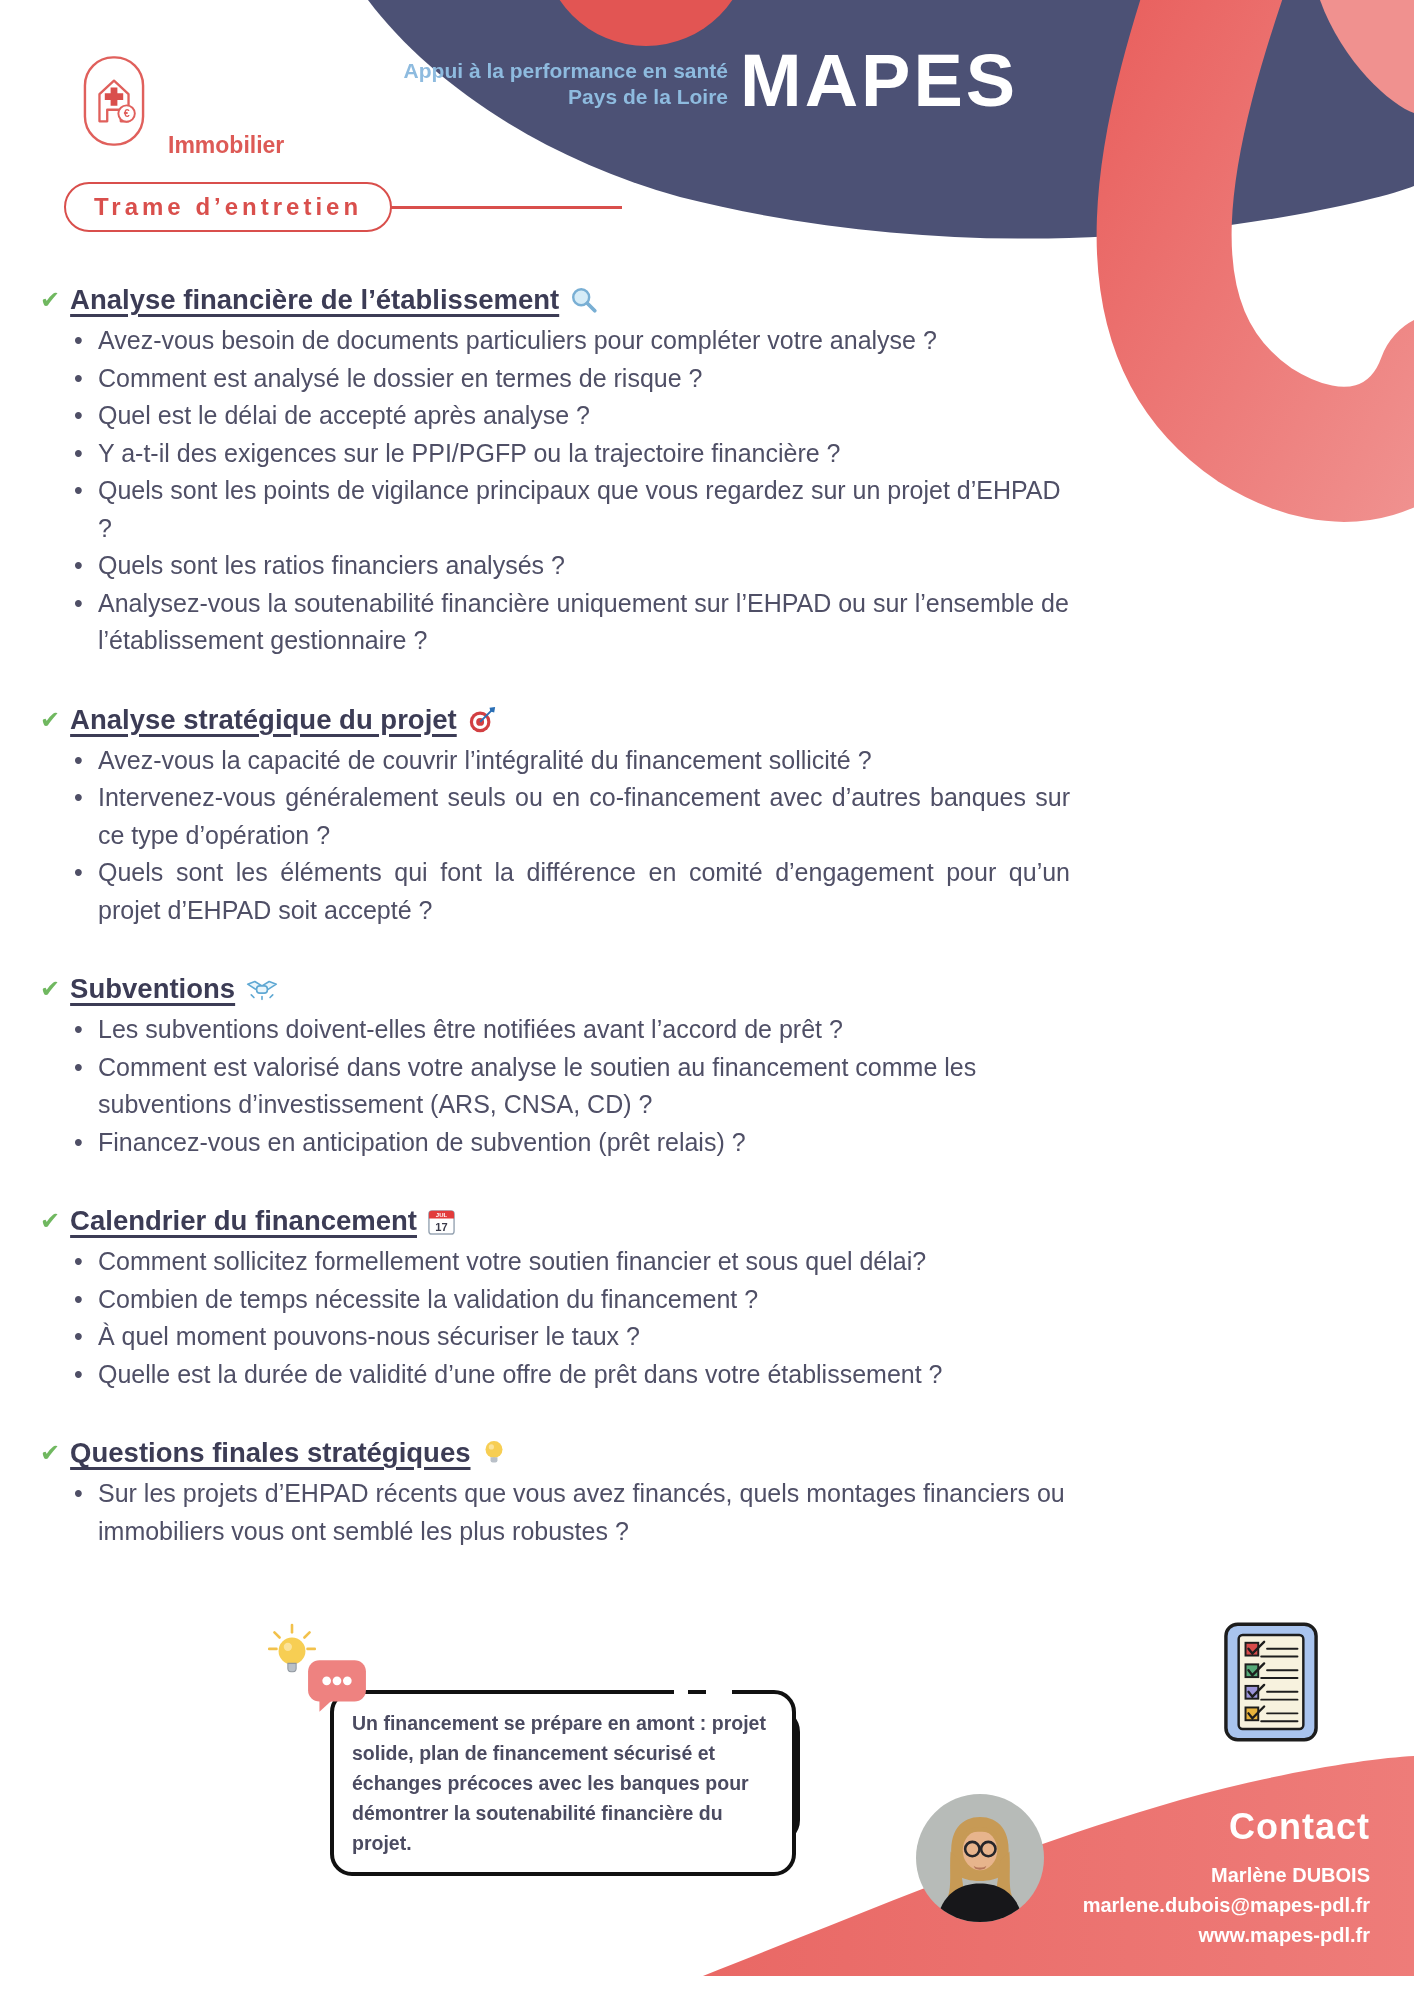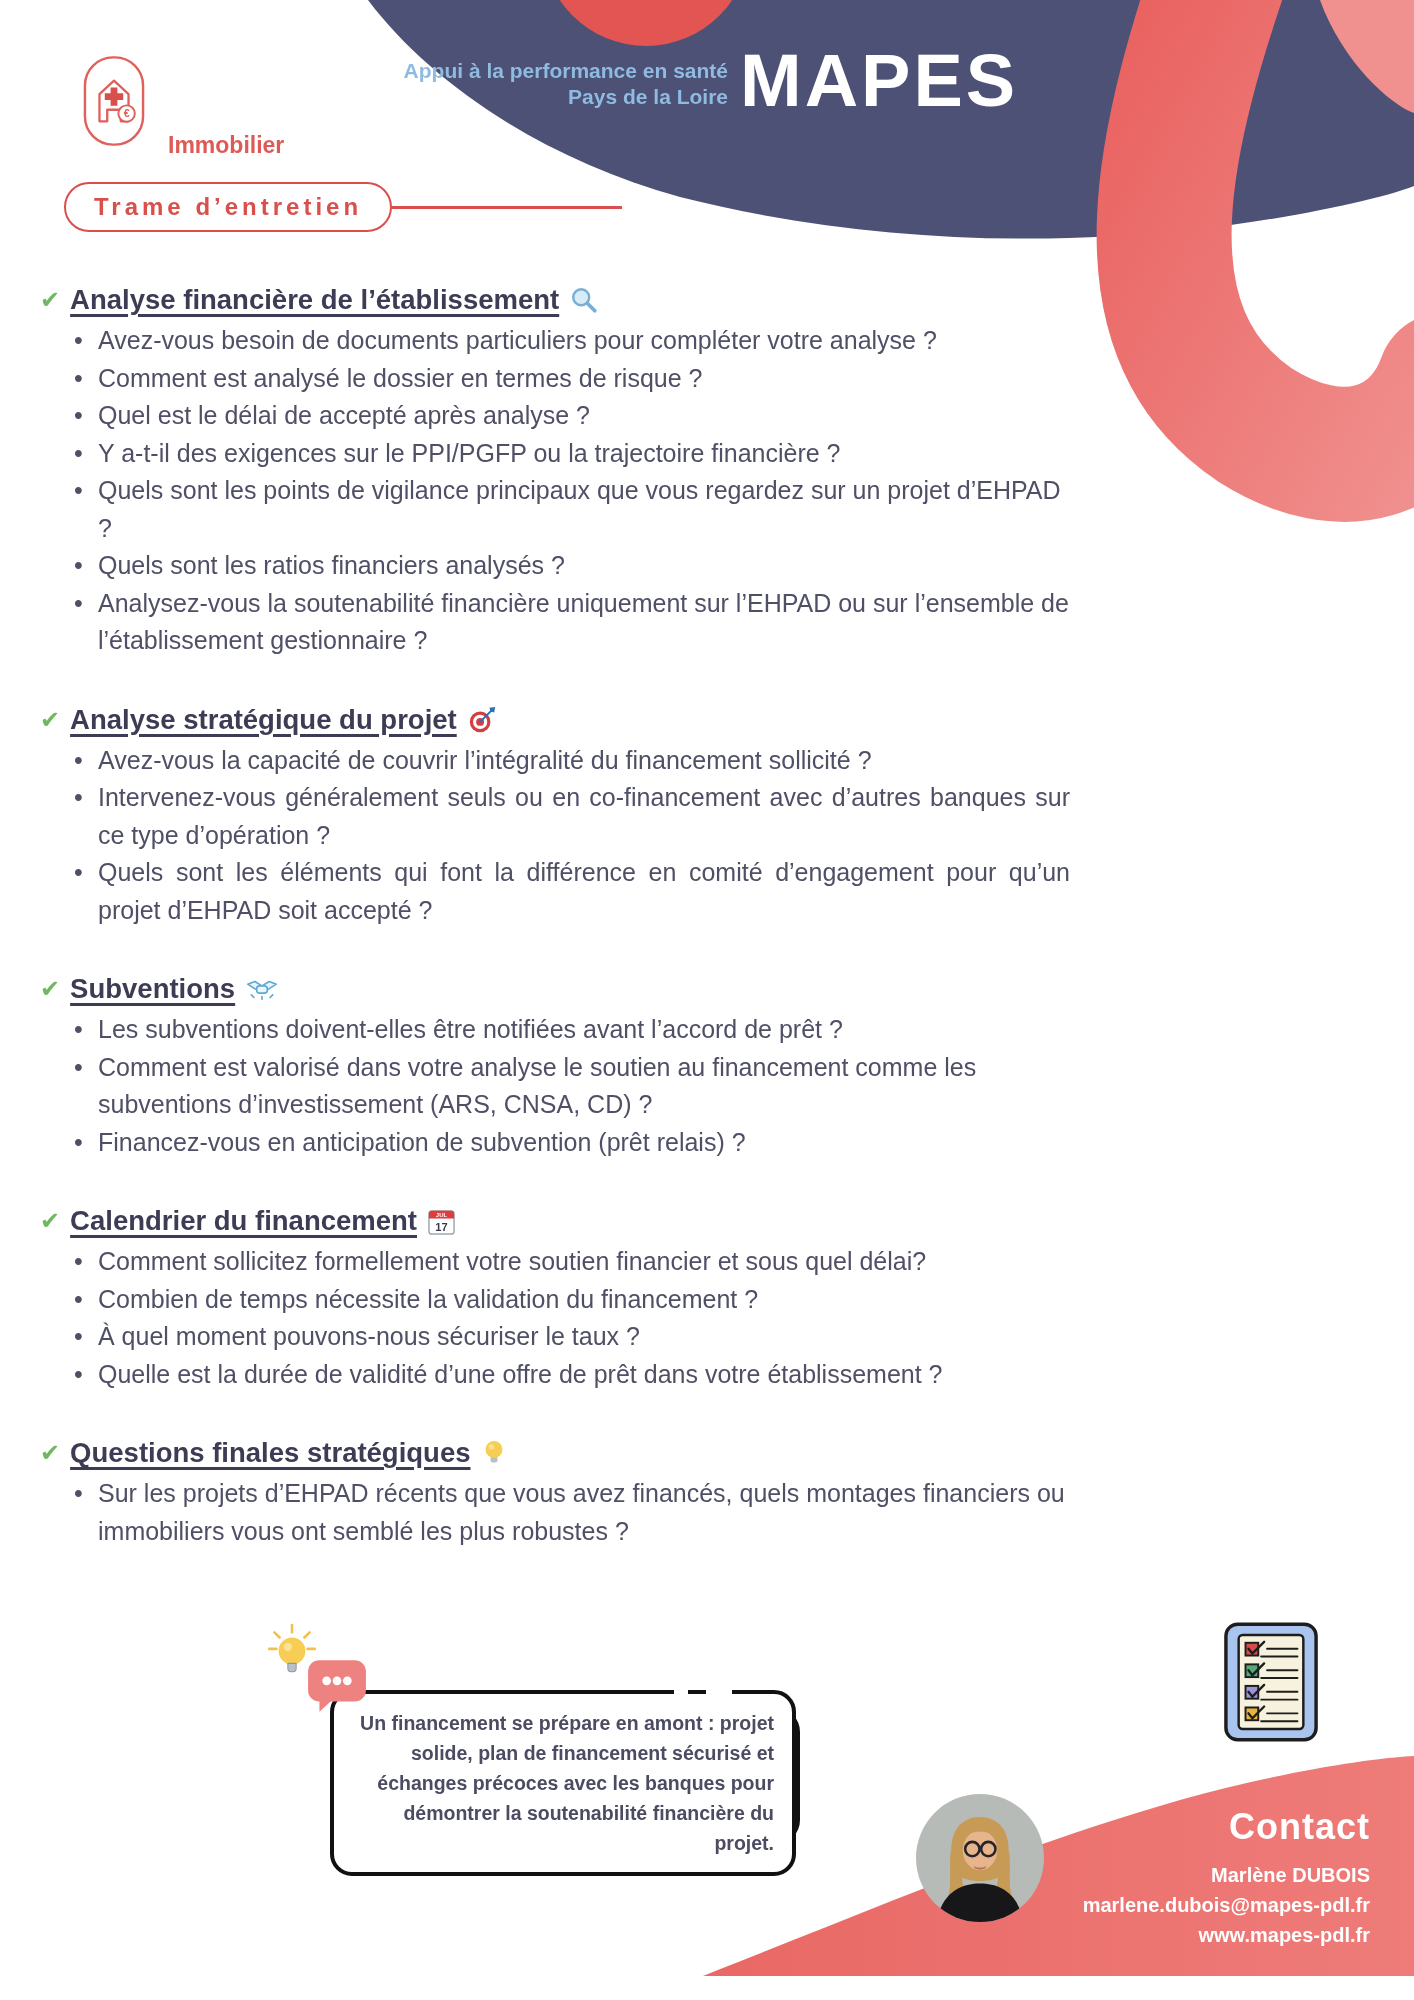--- a/index.html
+++ b/index.html
@@ -57,21 +57,21 @@
   }
   .justify li{text-align:justify;}
   
   .callout-wrap{position:absolute;left:330px;top:1690px;width:466px;z-index:4;}
   .callout-shadow{
     position:absolute;left:4px;top:18px;width:458px;height:128px;
     background:#ef8d8b;border:4px solid #111;border-radius:24px;
   }
   .callout{
     position:relative;background:#ffffff;border:4px solid #111;border-radius:22px;
-    padding:14px 18px;text-align:right;
+    padding:14px 18px;text-align:left;
     color:#4b4b61;font-size:19.5px;line-height:30px;font-weight:600;
   }
   .callout .gap1,.callout .gap2{
     position:absolute;top:-5px;height:7px;background:#fff;
   }
   .callout .gap1{right:60px;width:26px;}
   .callout .gap2{right:104px;width:14px;}
   .chat-bubble{position:absolute;left:-28px;top:-36px;z-index:5;}
   .bulb-sticker{position:absolute;left:-70px;top:-72px;z-index:4;}
   

